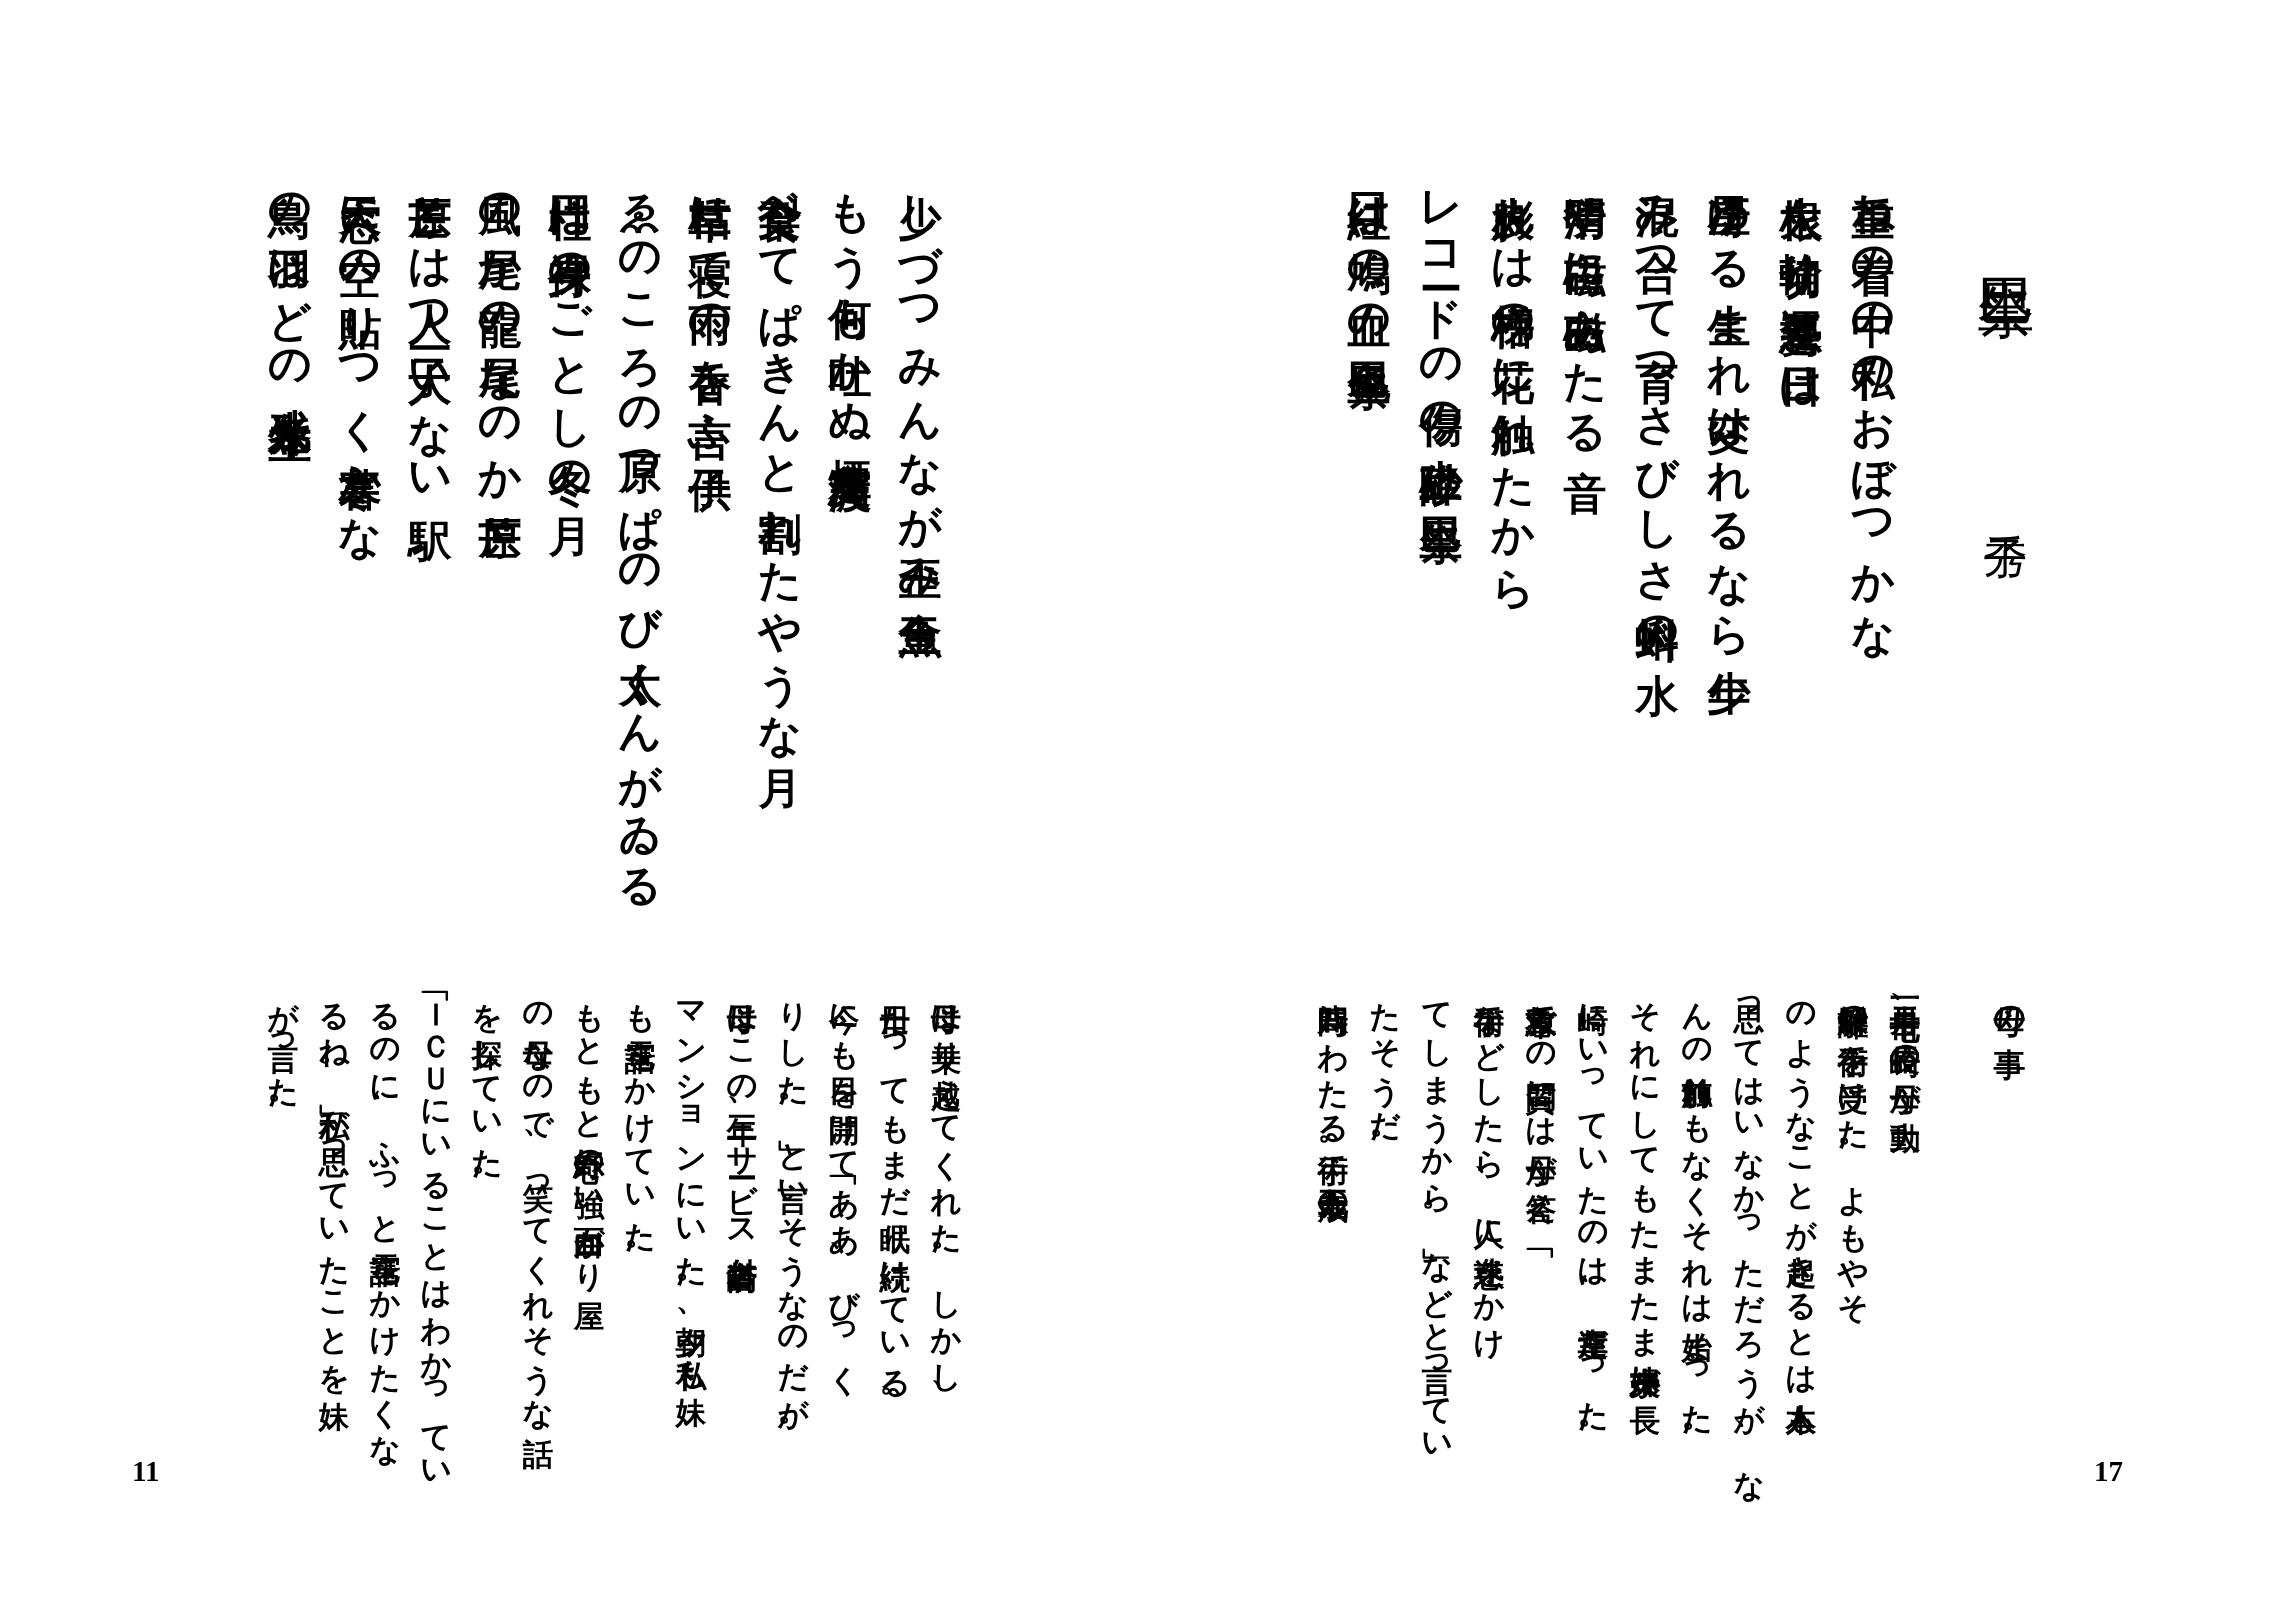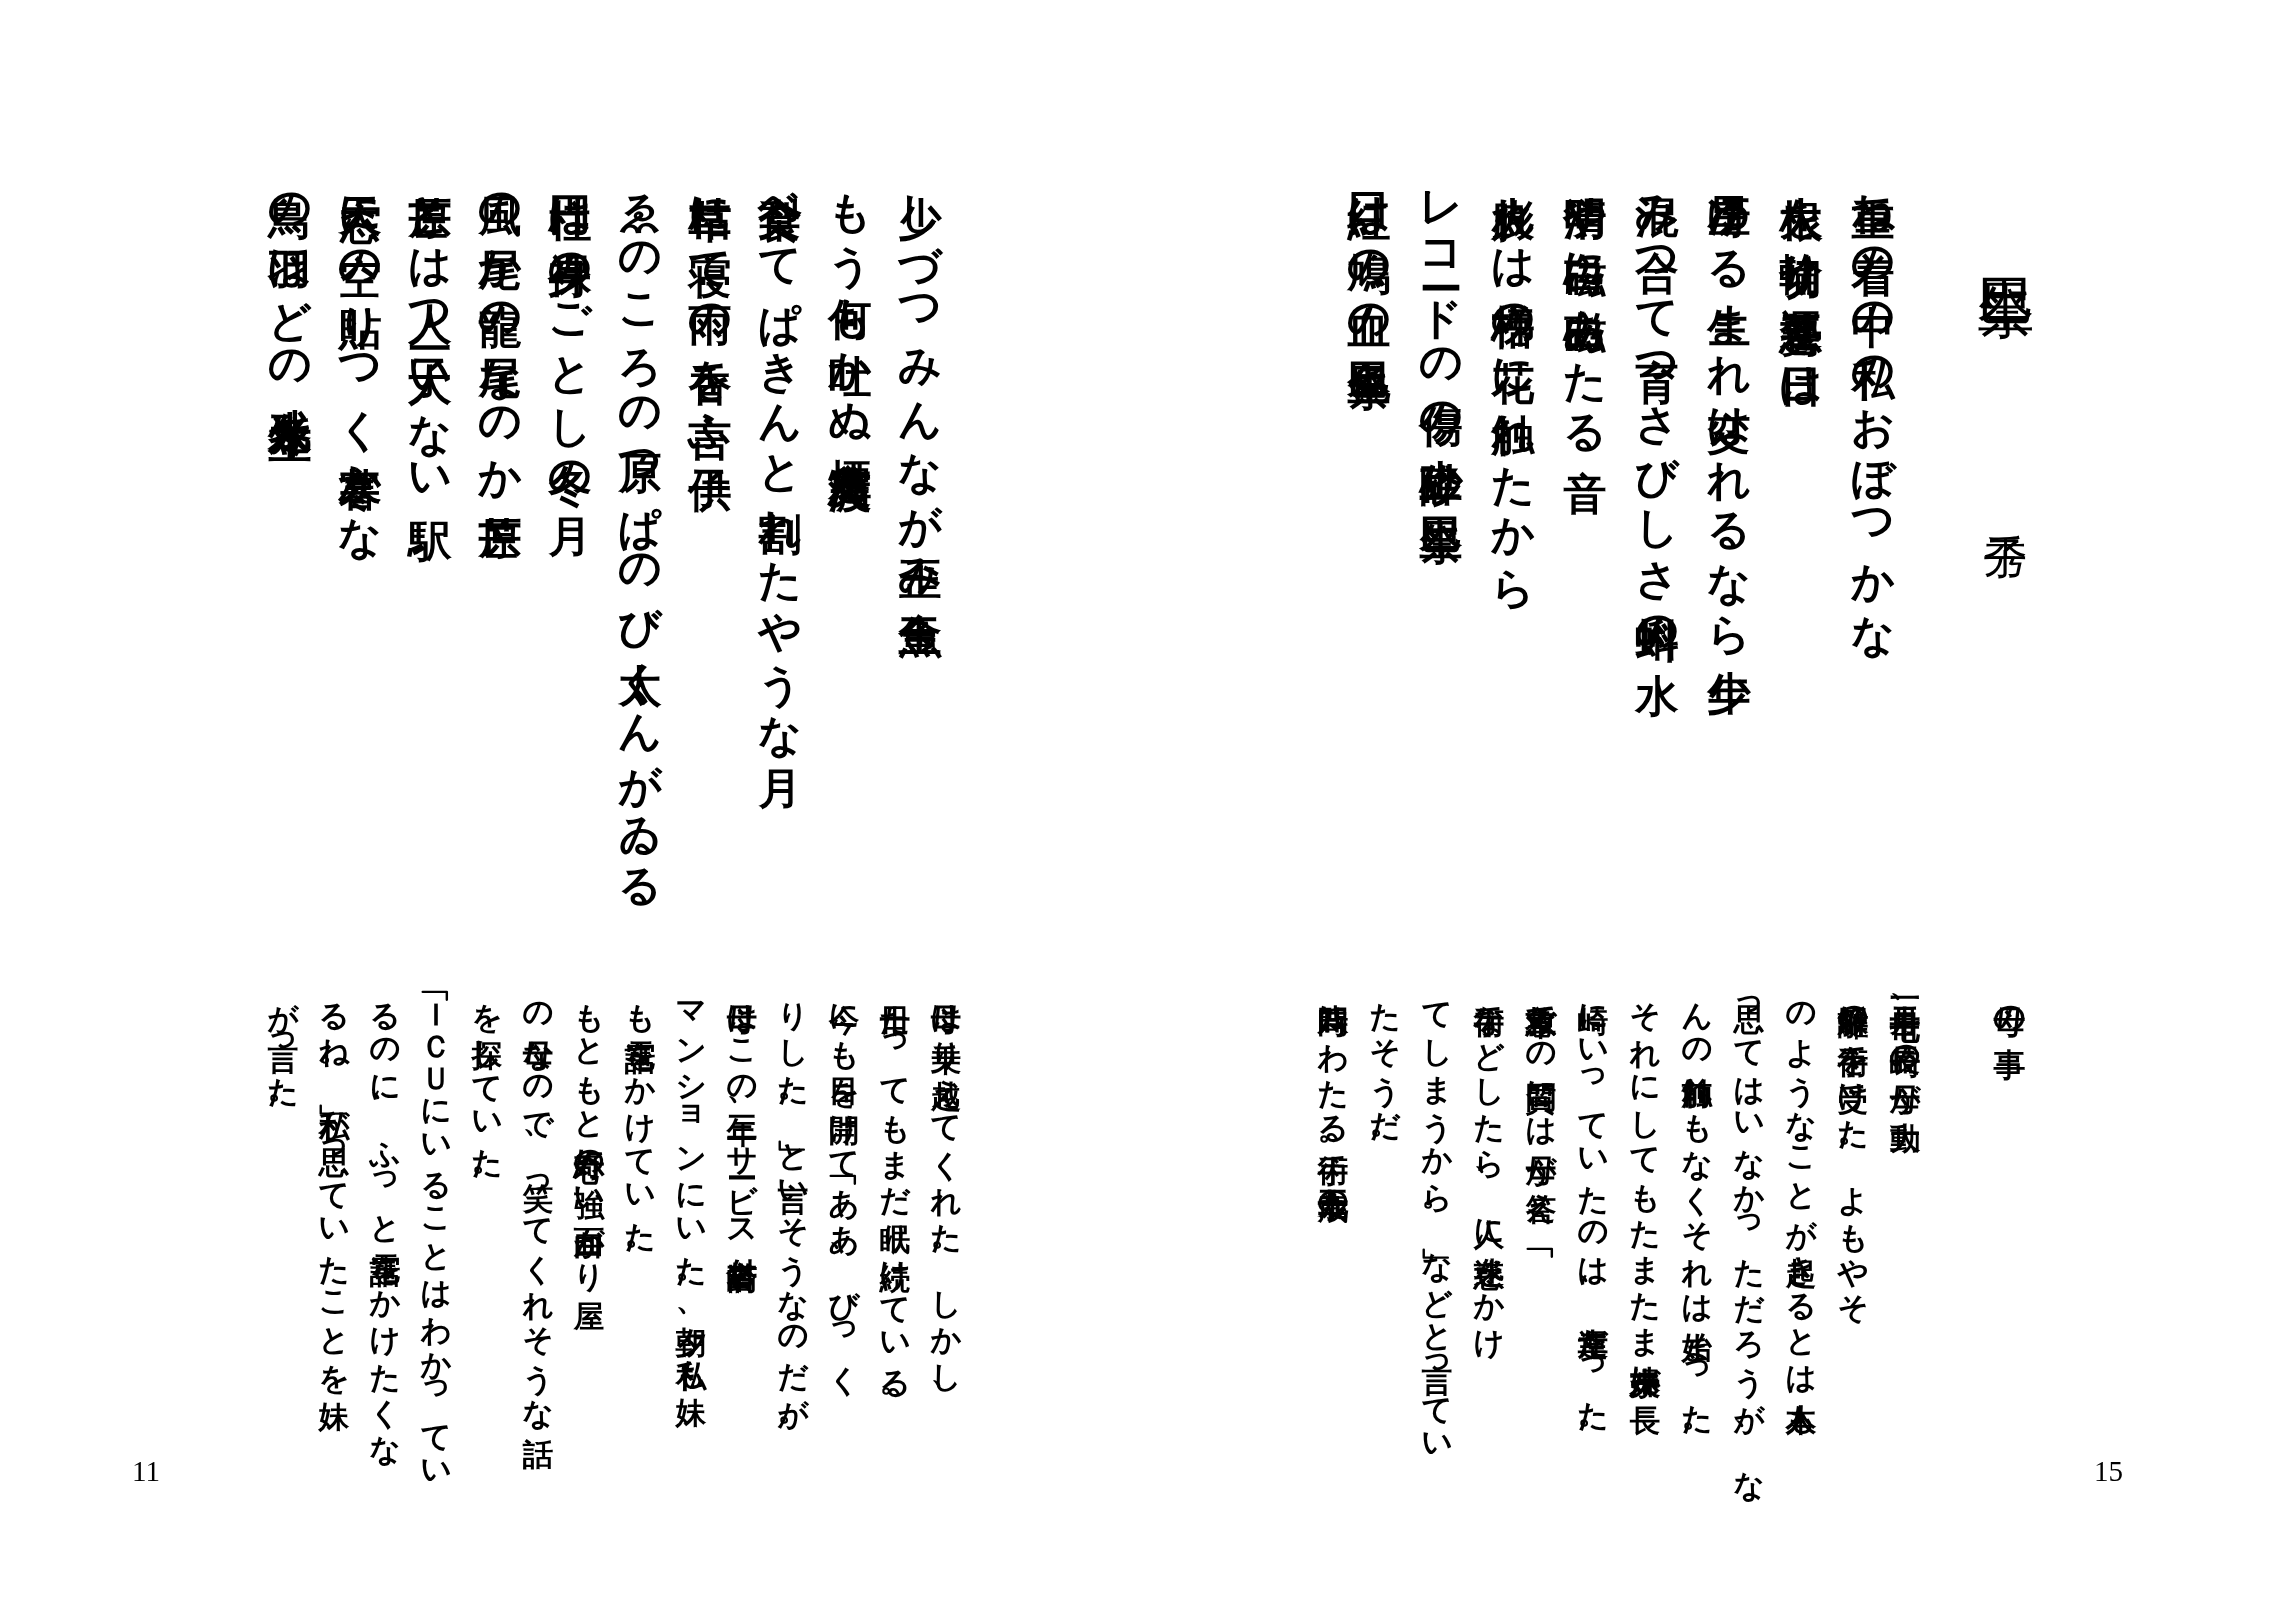--- a/index.html
+++ b/index.html
@@ -29,21 +29,21 @@
   
   .prose-heading{left:1993px;top:982px;font-size:32px;line-height:34px;letter-spacing:1.9px;font-weight:bold;}
   .prose-block{top:981px;height:537px;}
   #prose-right{left:1306px;width:625px;}
   #prose-left{left:251px;width:720px;}
   .prose-col{font-size:30.5px;font-weight:bold;letter-spacing:1.3px;}
   #prose-right .prose-col{line-height:52px;}
   #prose-left  .prose-col{line-height:51px;}
 
   
-  .page-number{position:absolute;font-size:29px;font-weight:normal;}
+  .page-number{position:absolute;font-size:29px;font-weight:bold;}
   #pn-left{left:132px;top:1455px;}
   #pn-right{left:2094px;top:1455px;}
 </style>
 </head>
 <body>
 
 <div class="spread">
 
   <section>
 
@@ -72,21 +72,21 @@
       <div class="prose-col">んの前触れもなくそれは始まった。</div>
       <div class="prose-col">それにしてもたまたま妹夫婦が長</div>
       <div class="prose-col">崎にいっていたのは、幸運だった。</div>
       <div class="prose-col">救急車での質問には母が答え、「</div>
       <div class="prose-col">手術などしたら、人に迷惑をかけ</div>
       <div class="prose-col">てしまうから。」などと言ってい</div>
       <div class="prose-col">たそうだ。</div>
       <div class="prose-col">八時間にわたる手術。九十三歳の</div>
     </div>
 
-    <div class="page-number" id="pn-right">15</div>
+    <div class="page-number" id="pn-right">17</div>
   </section>
 
   <section>
 
     <div class="vblock haiku-block" id="haiku-left">
       <div class="haiku-col">少しづつみんなが歪み金魚玉</div>
       <div class="haiku-col">もう何も吐かぬ煙突鳥渡る</div>
       <div class="haiku-col">梨食べてぱきんと割れたやうな月</div>
       <div class="haiku-col">枯草に寝て雨の香を言ふ子供</div>
       <div class="haiku-col">ゑのころの原つぱのび太くんがゐる</div>

